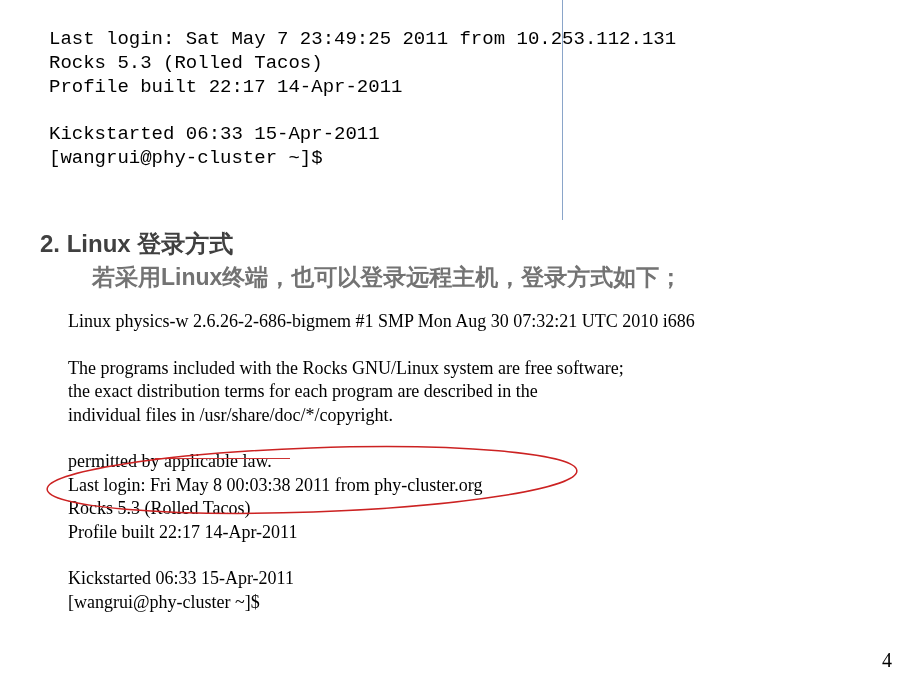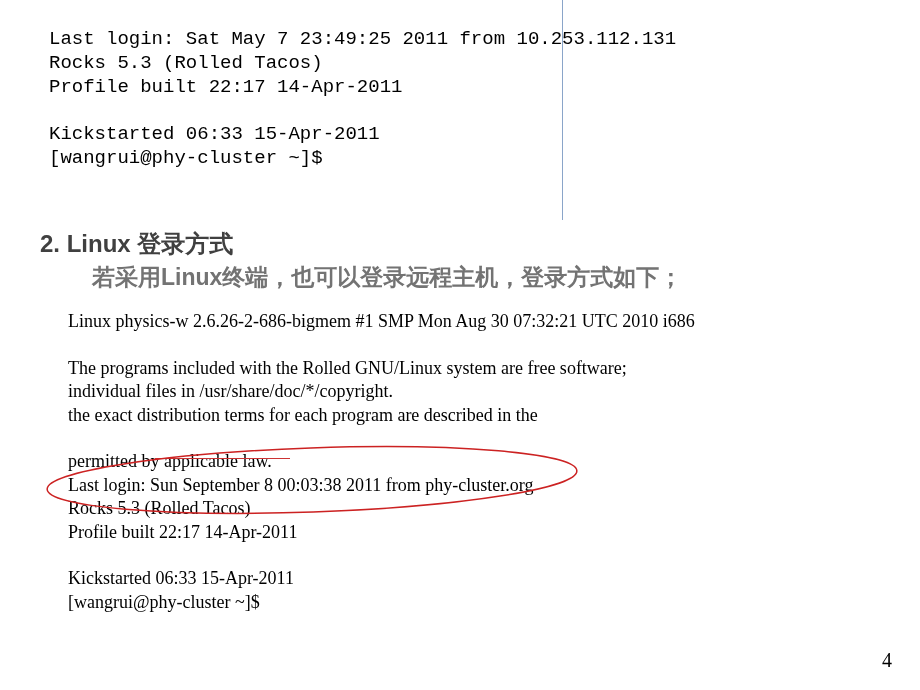--- a/index.html
+++ b/index.html
@@ -99,26 +99,26 @@
   <div>Kickstarted 06:33 15-Apr-2011</div>
   <div>[wangrui@phy-cluster ~]$</div>
 </div>
 
 <div class="heading">2. Linux 登录方式</div>
 <div class="subheading">若采用Linux终端，也可以登录远程主机，登录方式如下；</div>
 
 <div class="terminal-bottom">
   <div>Linux physics-w 2.6.26-2-686-bigmem #1 SMP Mon Aug 30 07:32:21 UTC 2010 i686</div>
   <div>&nbsp;</div>
-  <div>The programs included with the Rolled GNU/Linux system are free software;</div>
+  <div>The programs included with the Rocks GNU/Linux system are free software;</div>
+  <div>the exact distribution terms for each program are described in the</div>
   <div>individual files in /usr/share/doc/*/copyright.</div>
-  <div>the exact distribution terms for each program are described in the</div>
   <div>&nbsp;</div>
   <div>permitted by applicable law.</div>
-  <div>Last login: Sun September  8 00:03:38 2011 from phy-cluster.org</div>
+  <div>Last login: Fri May  8 00:03:38 2011 from phy-cluster.org</div>
   <div>Rocks 5.3 (Rolled Tacos)</div>
   <div>Profile built 22:17 14-Apr-2011</div>
   <div>&nbsp;</div>
   <div>Kickstarted 06:33 15-Apr-2011</div>
   <div>[wangrui@phy-cluster ~]$</div>
 </div>
 
 <div class="strike-line"></div>
 
 <svg class="ellipse-annotation" viewBox="0 0 540 75">

